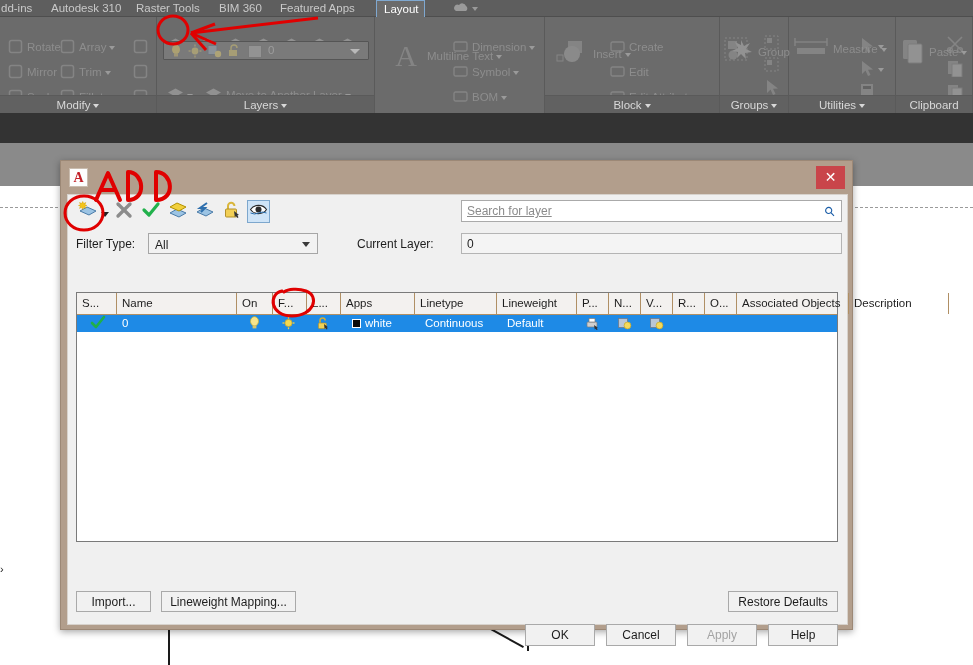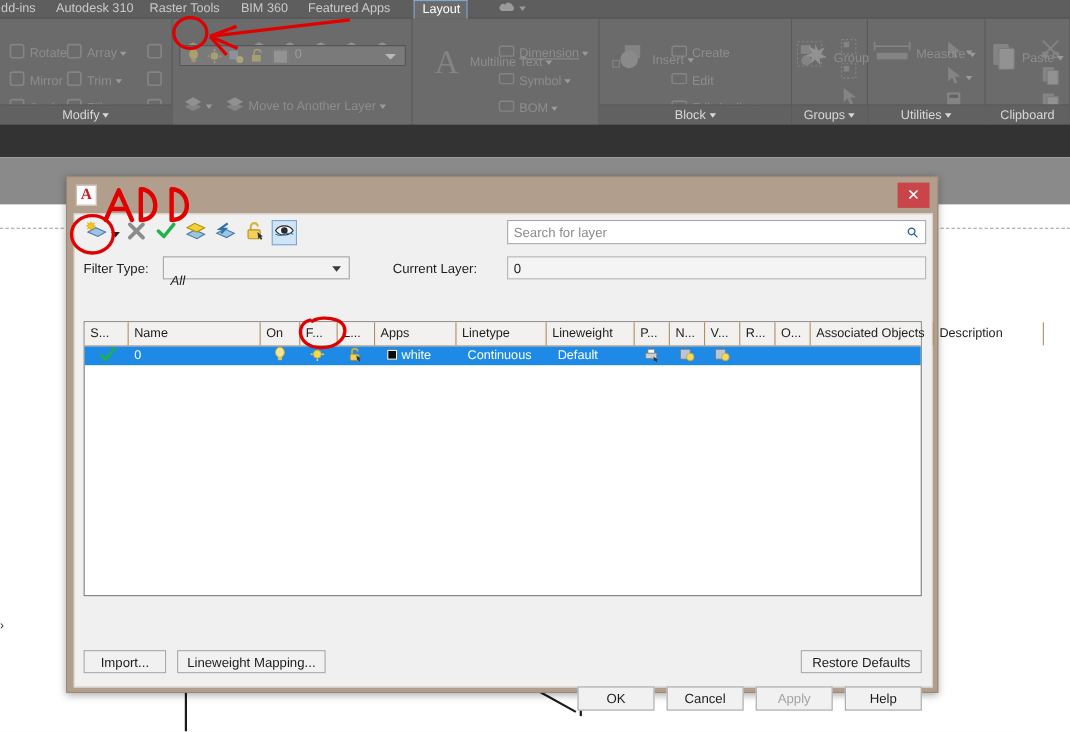--- a/index.html
+++ b/index.html
@@ -107,26 +107,26 @@
     font-size:16px; text-align:center; line-height:23px;
   }
   .tbi.sel { background:#cfe4f7; border:1px solid #7da7cd; }
 
   .lbl-s { position:absolute; font-size:12px; color:#1d1d1d; }
   .field {
     position:absolute; background:#fff; border:1px solid #aaa;
     font-size:12px; color:#1d1d1d;
   }
   .field .txt { position:absolute; left:5px; top:3px; }
-  .field .ph { color:#8b8b8b; }
+  .field .ph { color:#8b8b8b;text-decoration:underline; }
   .combo {
     position:absolute; background:#f2f2f2; border:1px solid #a6a6a6;
     font-size:12px; color:#1d1d1d;
   }
-  .combo .txt { position:absolute; left:6px; top:14px;font-style:italic; }
+  .combo .txt { position:absolute; left:6px; top:4px; }
   .combo .arw {
     position:absolute; right:7px; top:8px; width:0; height:0;
     border-left:4.5px solid transparent; border-right:4.5px solid transparent;
     border-top:5px solid #3a3a3a;
   }
   .searchico {
     position:absolute; right:6px; top:3px; font-size:13px; color:#1b5ea8;
     transform: rotate(-45deg);
   }
 
@@ -245,29 +245,30 @@
                 <path d="M1 5.5 L8.5 1.5 L16 5.5 L8.5 9.5 Z" fill="#b0b0b0"></path>
               </svg></span></div>
           <div class="rbtn" style="left: 48px; top: 70px;"><span class="ic"><svg width="17" height="15" viewBox="0 0 17 15">
                 <path d="M1 10 L8.5 6 L16 10 L8.5 14 Z" fill="#9a9a9a"></path>
                 <path d="M1 5.5 L8.5 1.5 L16 5.5 L8.5 9.5 Z" fill="#b0b0b0"></path>
               </svg></span><span style="margin-left: 4px;">Move to Another Layer</span><span class="caret"></span></div>
           <div class="rbtn" style="left: 10px; top: 70px;"><span class="ic"><svg width="17" height="15" viewBox="0 0 17 15">
                 <path d="M1 10 L8.5 6 L16 10 L8.5 14 Z" fill="#9a9a9a"></path>
                 <path d="M1 5.5 L8.5 1.5 L16 5.5 L8.5 9.5 Z" fill="#b0b0b0"></path>
               </svg></span><span class="caret"></span></div>
+          <div class="panel-title">Layers<span class="caret dk"></span></div>
         </div>
         <div class="panel" style="left: 375px; width: 170px;">
           <div class="rbtn" style="left: 14px; top: 22px;"><span class="ic"><svg width="34" height="32" viewBox="0 0 34 32">
                 <text x="17" y="27" font-size="30" font-family="Liberation Serif, serif" fill="#9a9a9a" text-anchor="middle">A</text>
               </svg></span><span style="margin-left: 4px;">Multiline
 Text</span><span class="caret"></span></div>
           <div class="rbtn" style="left: 78px; top: 22px;"><span class="ic"><svg width="15" height="15" viewBox="0 0 15 15">
                 <rect x="1" y="3" width="13" height="9" rx="1.5" fill="none" stroke="#9a9a9a" stroke-width="1.3"></rect>
-              </svg></span><span style="margin-left: 4px; text-decoration: underline;">Dimension</span><span class="caret"></span></div>
+              </svg></span><span style="margin-left: 4px;">Dimension</span><span class="caret"></span></div>
           <div class="rbtn" style="left: 78px; top: 47px;"><span class="ic"><svg width="15" height="15" viewBox="0 0 15 15">
                 <rect x="1" y="3" width="13" height="9" rx="1.5" fill="none" stroke="#9a9a9a" stroke-width="1.3"></rect>
               </svg></span><span style="margin-left: 4px;">Symbol</span><span class="caret"></span></div>
           <div class="rbtn" style="left: 78px; top: 72px;"><span class="ic"><svg width="15" height="15" viewBox="0 0 15 15">
                 <rect x="1" y="3" width="13" height="9" rx="1.5" fill="none" stroke="#9a9a9a" stroke-width="1.3"></rect>
               </svg></span><span style="margin-left: 4px;">BOM</span><span class="caret"></span></div>
         </div>
         <div class="panel" style="left: 545px; width: 175px;">
           <div class="rbtn" style="left: 10px; top: 22px;"><span class="ic"><svg width="34" height="28" viewBox="0 0 34 28">
                 <rect x="13" y="2" width="14" height="12" fill="#9a9a9a"></rect>

